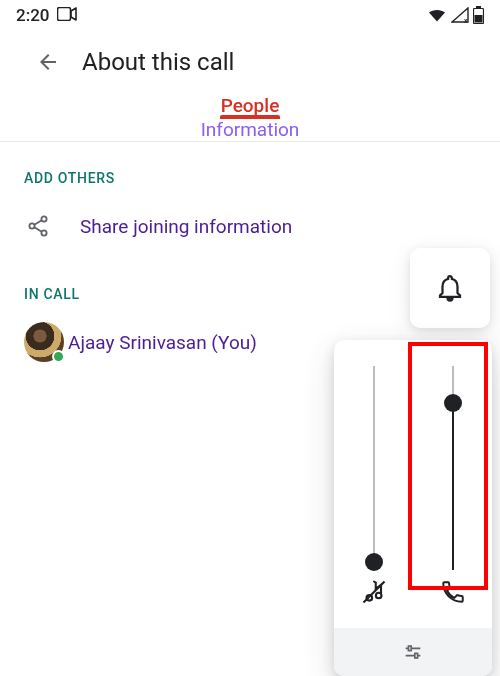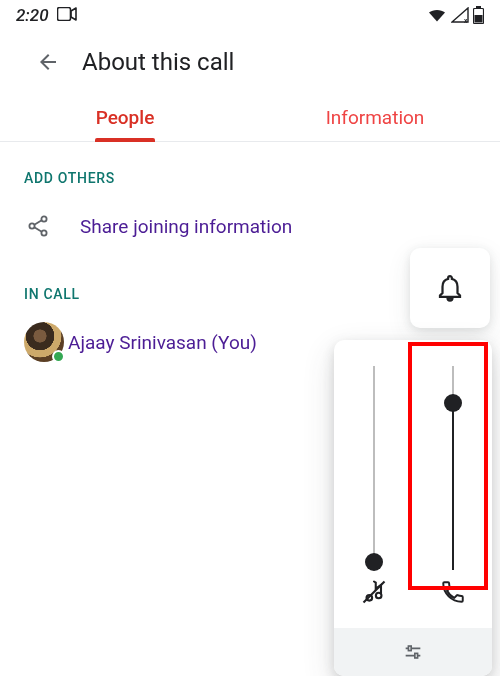--- a/index.html
+++ b/index.html
@@ -15,47 +15,48 @@
   
   .status-bar {
     height: 30px;
     display: flex;
     align-items: center;
     justify-content: space-between;
     padding: 0 16px;
     font-size: 17px;
     font-weight: 500;
   }
-  .status-left { display: flex; align-items: flex-end; gap: 8px; font-style: italic; }
+  .status-left { display: flex; align-items: flex-end; gap: 8px; }
   .status-right { display: flex; align-items: center; gap: 4px; }
   .status-right svg { display: block; }
 
   
   .header {
     height: 64px;
     display: flex;
     align-items: center;
     padding: 0 28px;
   }
   .header .back { width: 40px; height: 40px; display:flex; align-items:center; justify-content:center; }
   .header-title { font-size: 24px; font-weight: 400; margin-left: 14px; color:#202124; }
 
   
   .tabs {
     display: flex;
     height: 48px;
     border-bottom: 1px solid #e8eaed;
+    flex-direction: column;
   }
   .tab {
     flex: 1;
     display: flex;
     align-items: center;
     justify-content: center;
     font-size: 19px;
-    color: #ef4444;
+    color: #8b5cf6;
     position: relative;
   }
   .tab.active { color: #d93025; font-weight: 500; }
   .tab.active::after {
     content: "";
     position: absolute;
     bottom: -1px;
     left: 50%;
     transform: translateX(-50%);
     width: 60px;

